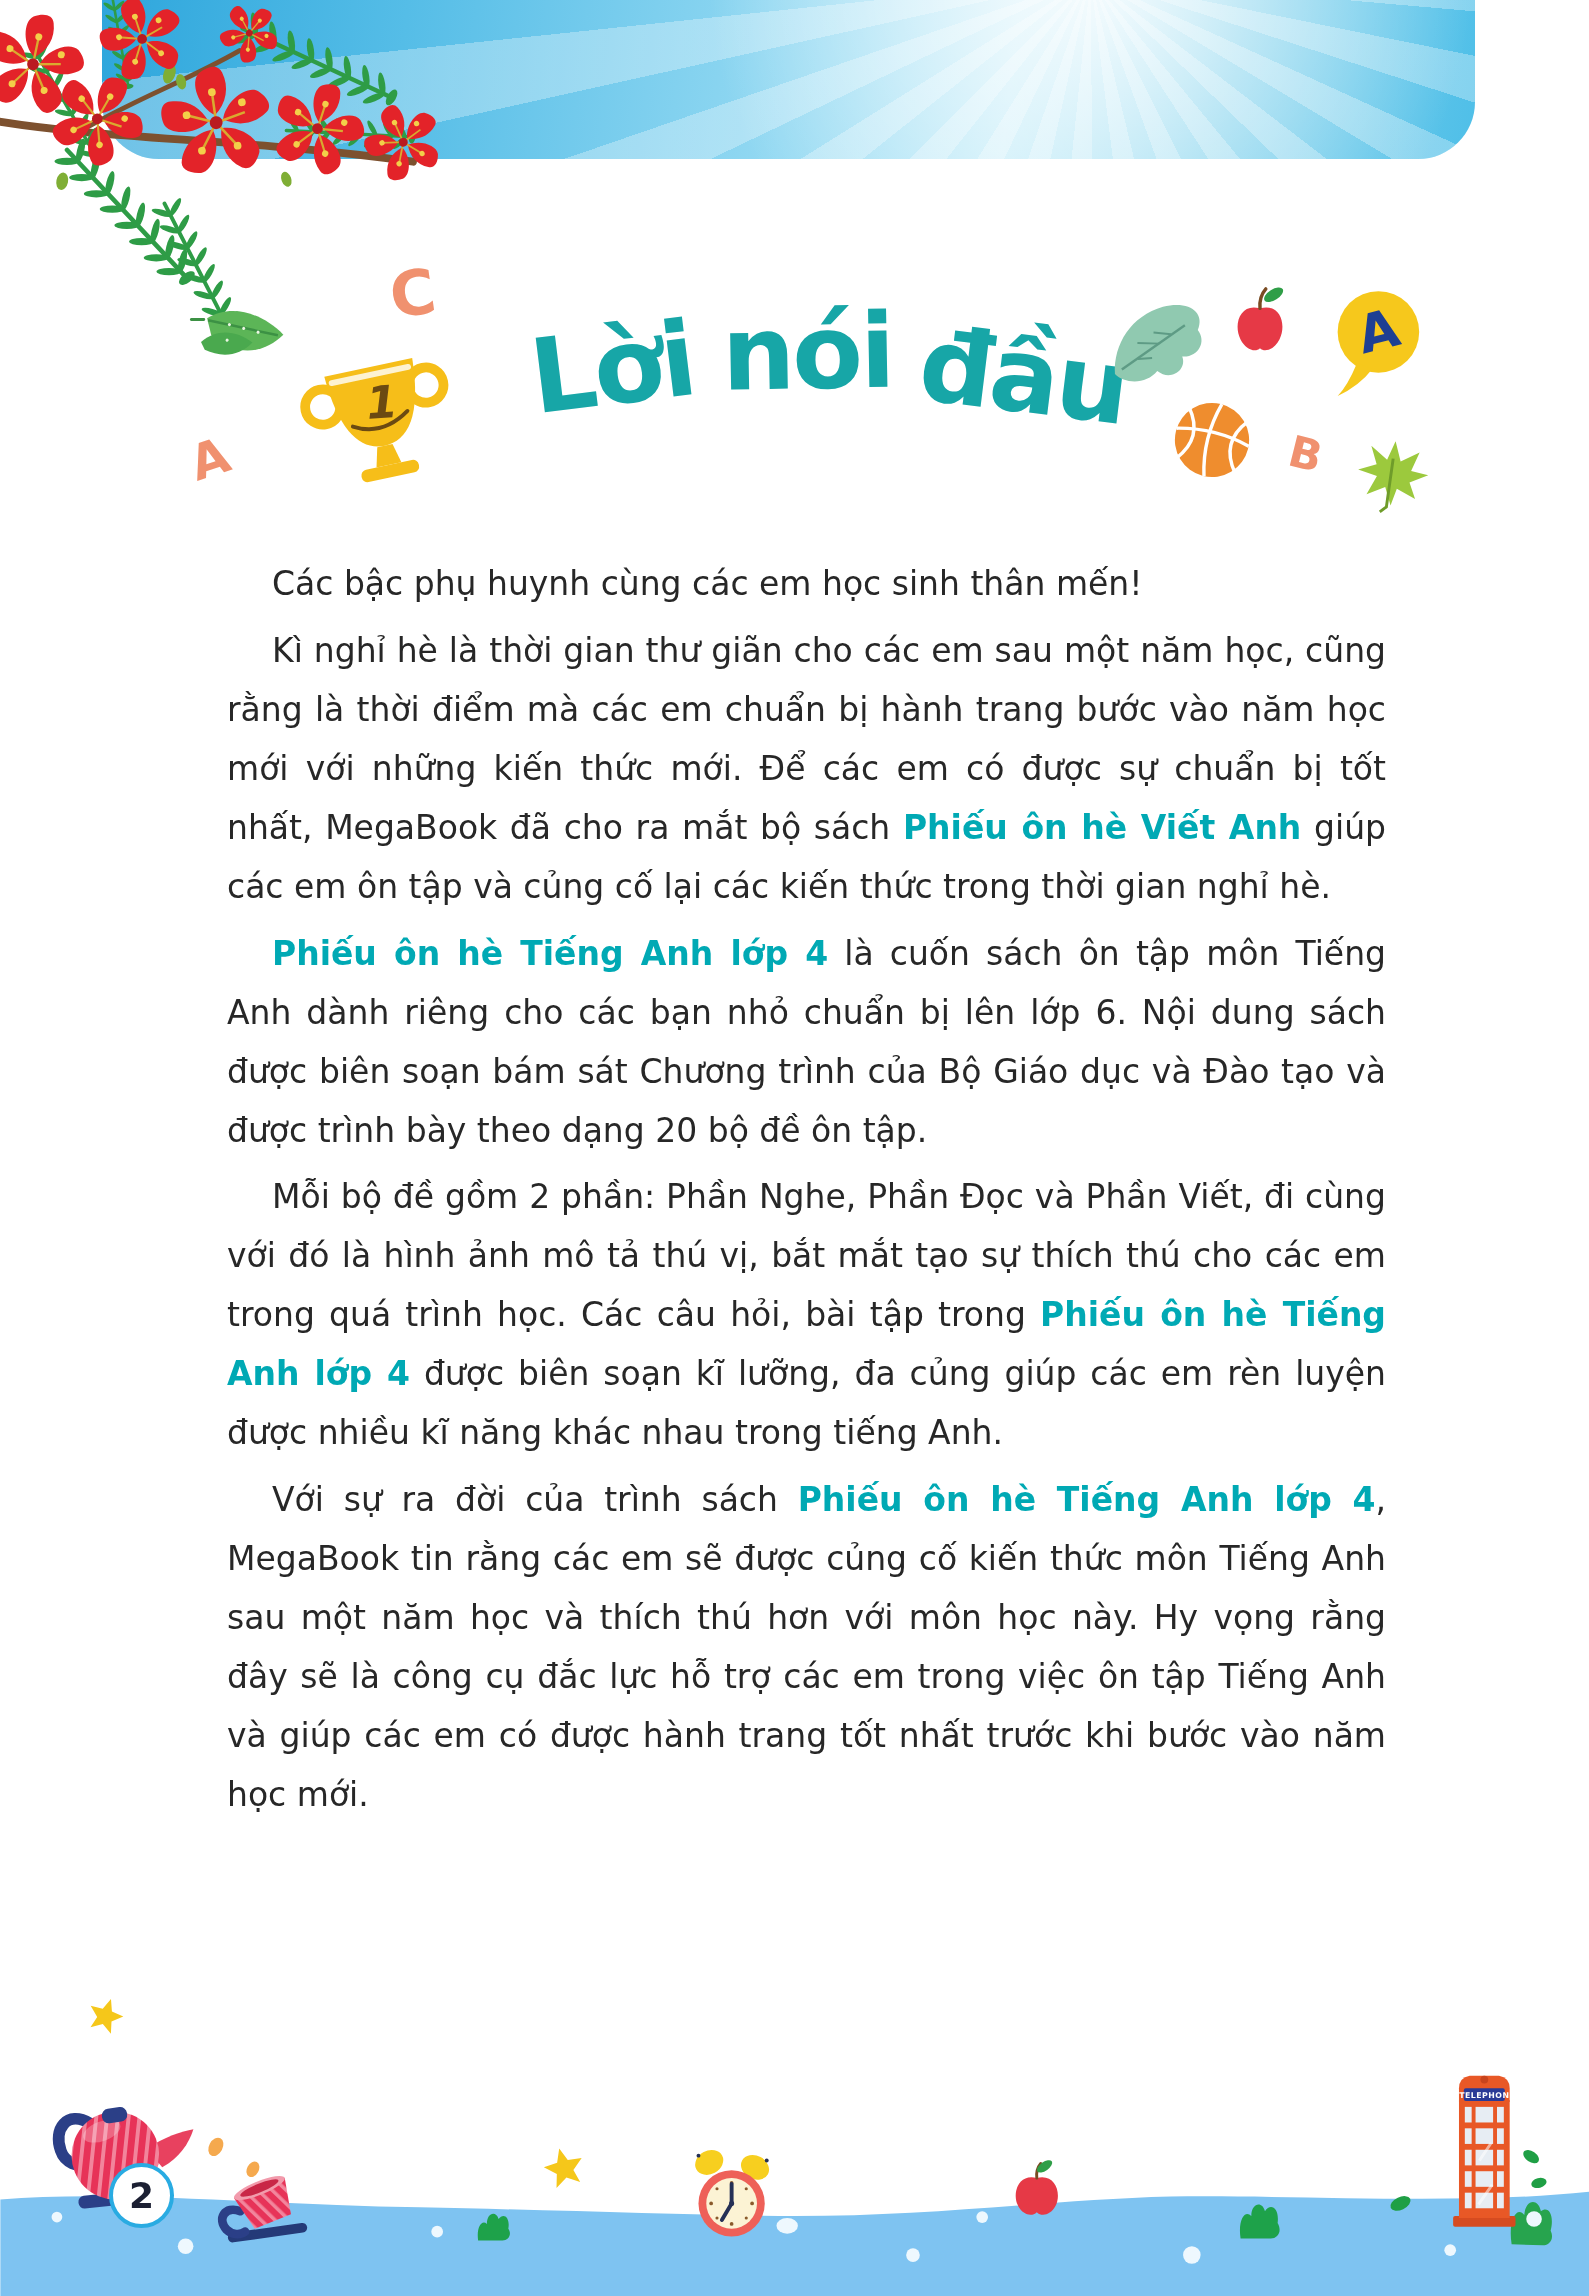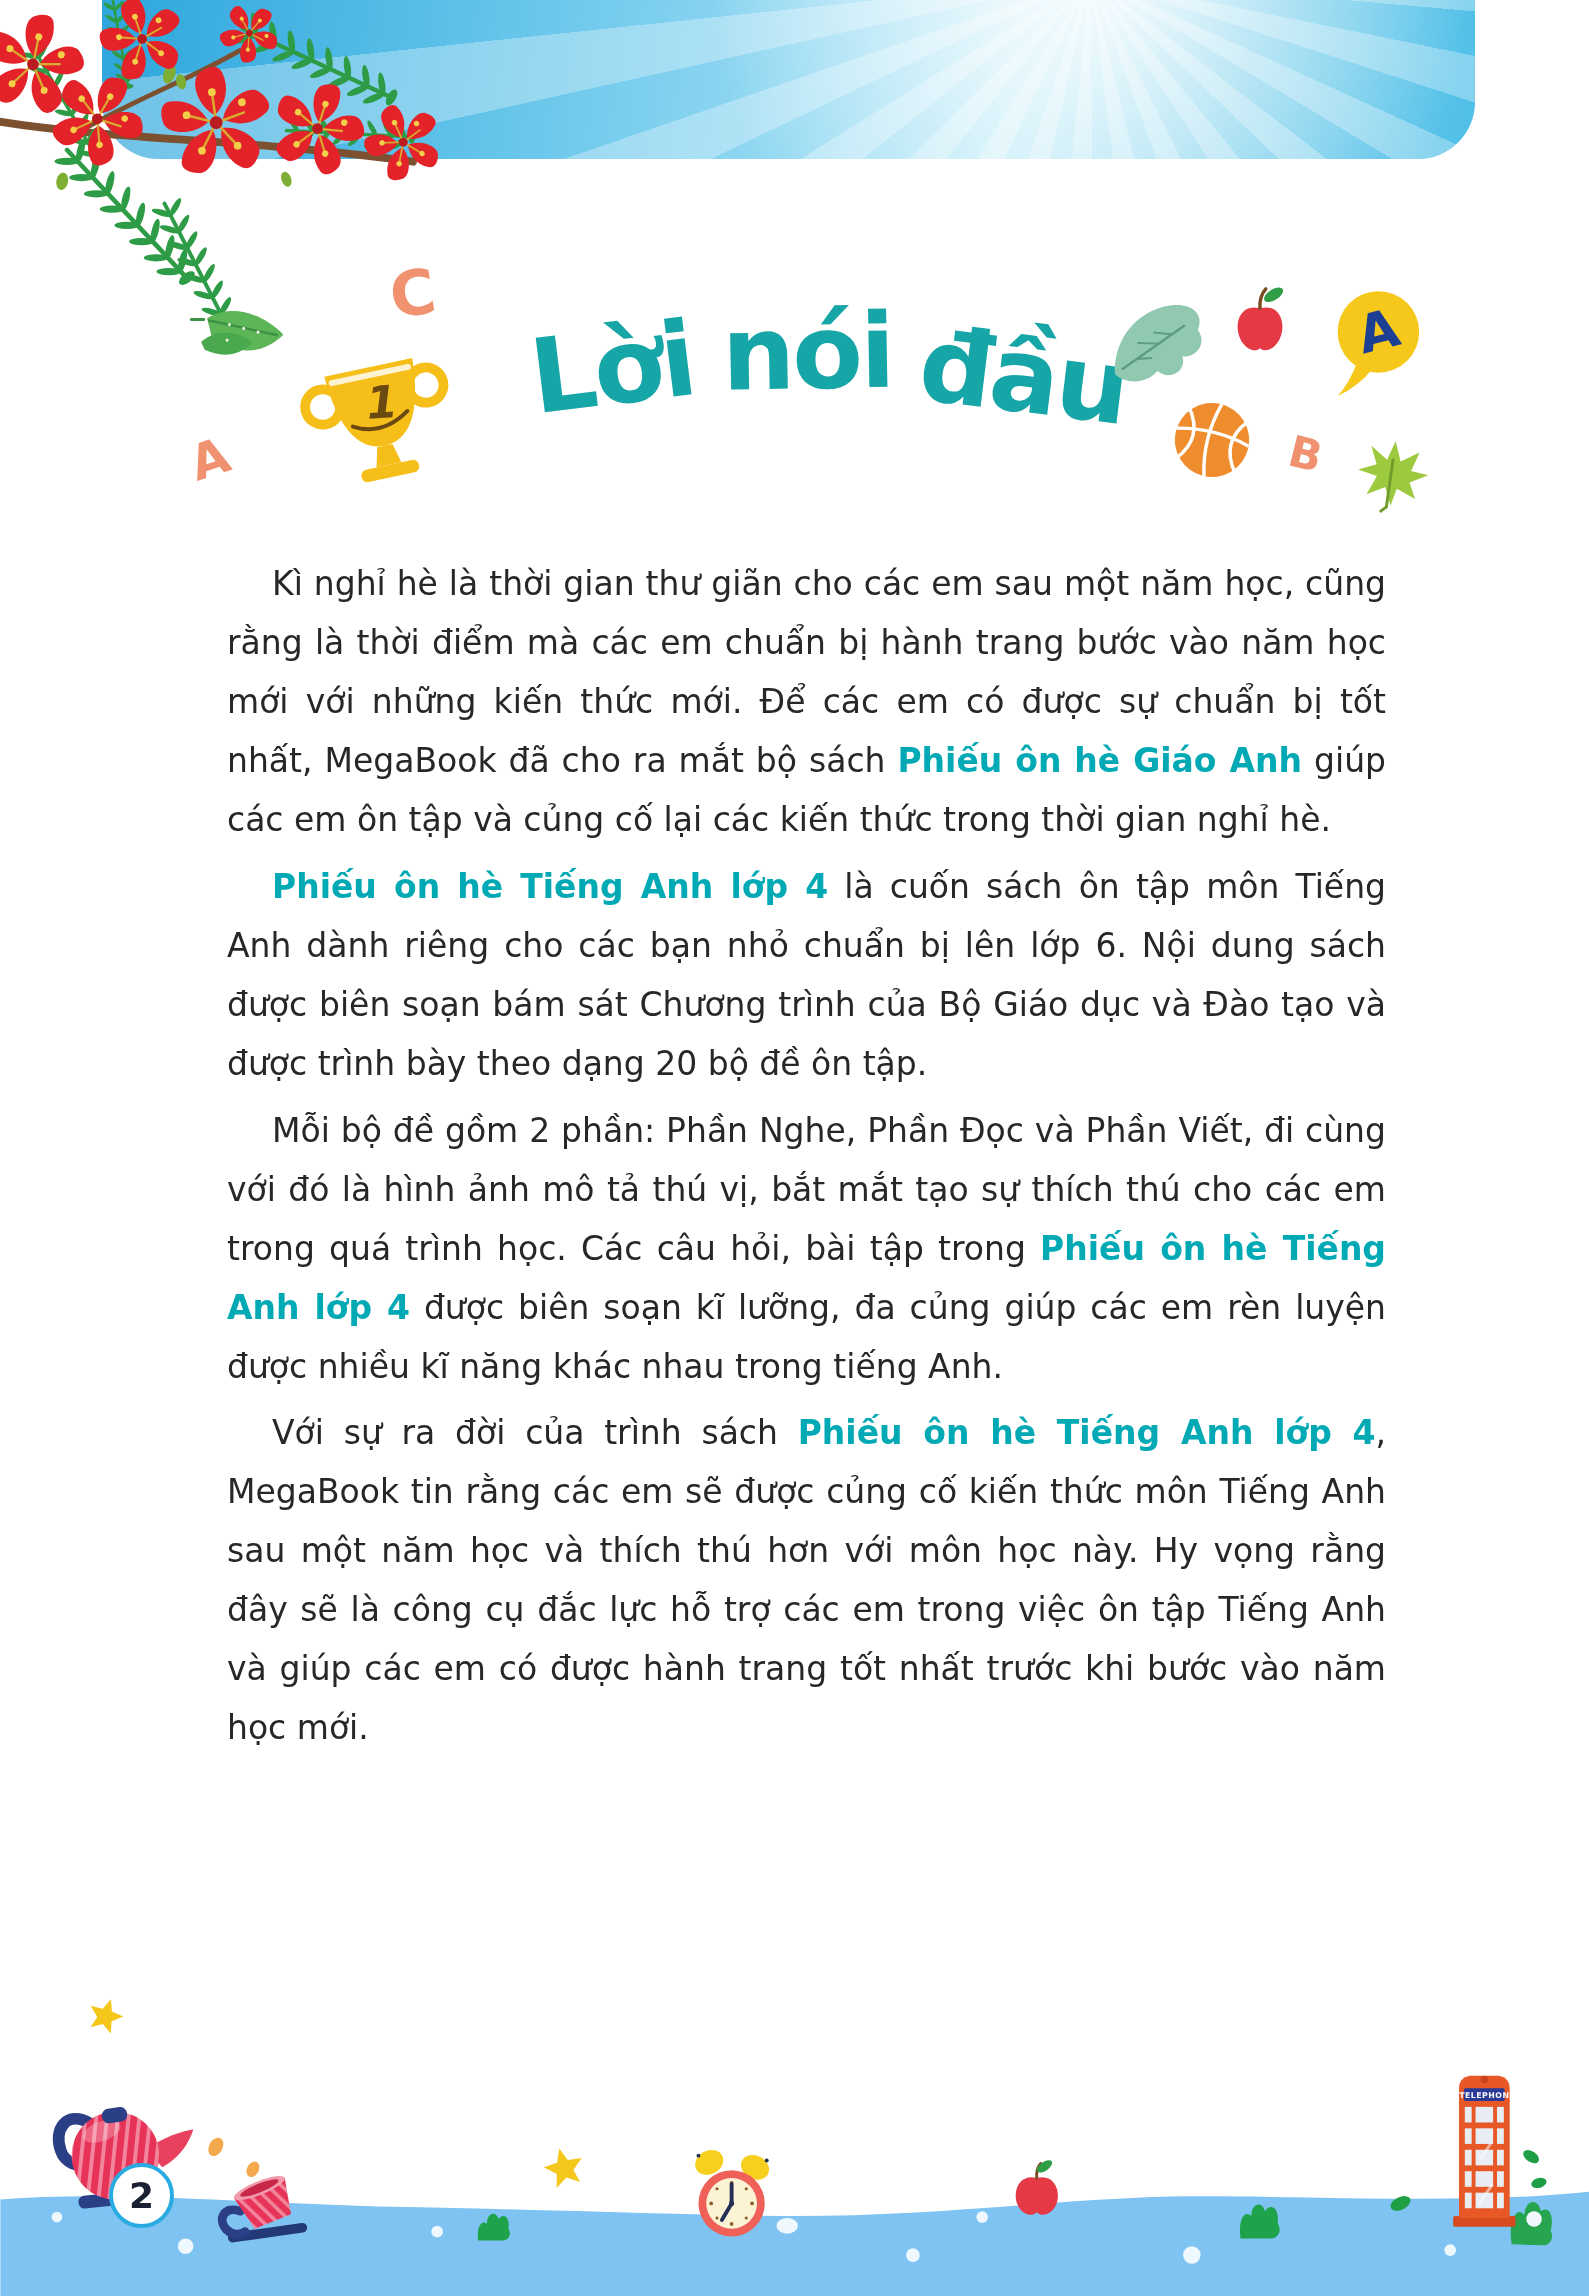--- a/index.html
+++ b/index.html
@@ -205,21 +205,22 @@
 
   <svg class="deco" style="left:1350px;top:437px" width="82" height="78" viewBox="0 0 84 80">
     <g transform="rotate(8 42 38)">
       <path d="M42,4 L50,24 L68,12 L62,32 L80,34 L62,44 L70,60 L50,52 L46,70 L38,52 L20,62 L28,42 L8,38 L26,30 L18,12 L36,24 Z" fill="#9cc93d"></path>
       <path d="M42,22 L42,72 L36,78" stroke="#6f9c2a" stroke-width="3" fill="none"></path>
     </g>
   </svg>
 
   <div class="body-text">
     <div>
-        <p><span>Kì nghỉ hè là thời gian thư giãn cho các em sau một năm học, cũng rằng là thời điểm mà các em chuẩn bị hành trang bước vào năm học mới với những kiến thức mới. Để các em có được sự chuẩn bị tốt nhất, MegaBook đã cho ra mắt bộ sách </span><span class="hl">Phiếu ôn hè Giáo Anh</span><span> giúp các em ôn tập và củng cố lại các kiến thức trong thời gian nghỉ hè.</span></p>
+        <p><span>Các bậc phụ huynh cùng các em học sinh thân mến!</span></p>
+        <p><span>Kì nghỉ hè là thời gian thư giãn cho các em sau một năm học, cũng rằng là thời điểm mà các em chuẩn bị hành trang bước vào năm học mới với những kiến thức mới. Để các em có được sự chuẩn bị tốt nhất, MegaBook đã cho ra mắt bộ sách </span><span class="hl">Phiếu ôn hè Viết Anh</span><span> giúp các em ôn tập và củng cố lại các kiến thức trong thời gian nghỉ hè.</span></p>
         <p><span class="hl">Phiếu ôn hè Tiếng Anh lớp 4</span><span> là cuốn sách ôn tập môn Tiếng Anh dành riêng cho các bạn nhỏ chuẩn bị lên lớp 6. Nội dung sách được biên soạn bám sát Chương trình của Bộ Giáo dục và Đào tạo và được trình bày theo dạng 20 bộ đề ôn tập.</span></p>
         <p><span>Mỗi bộ đề gồm 2 phần: Phần Nghe, Phần Đọc và Phần Viết, đi cùng với đó là hình ảnh mô tả thú vị, bắt mắt tạo sự thích thú cho các em trong quá trình học. Các câu hỏi, bài tập trong </span><span class="hl">Phiếu ôn hè Tiếng Anh lớp 4</span><span> được biên soạn kĩ lưỡng, đa củng giúp các em rèn luyện được nhiều kĩ năng khác nhau trong tiếng Anh.</span></p>
         <p><span>Với sự ra đời của trình sách </span><span class="hl">Phiếu ôn hè Tiếng Anh lớp 4</span><span>, MegaBook tin rằng các em sẽ được củng cố kiến thức môn Tiếng Anh sau một năm học và thích thú hơn với môn học này. Hy vọng rằng đây sẽ là công cụ đắc lực hỗ trợ các em trong việc ôn tập Tiếng Anh và giúp các em có được hành trang tốt nhất trước khi bước vào năm học mới.</span></p>
       </div>
   </div>
 
   <svg class="footer-scene" width="1590" height="312" viewBox="0 0 1630 320">
     <defs>
       <pattern id="pstripe" width="11" height="11" patternUnits="userSpaceOnUse" patternTransform="rotate(6)">
         <rect width="11" height="11" fill="#e73358"></rect>

